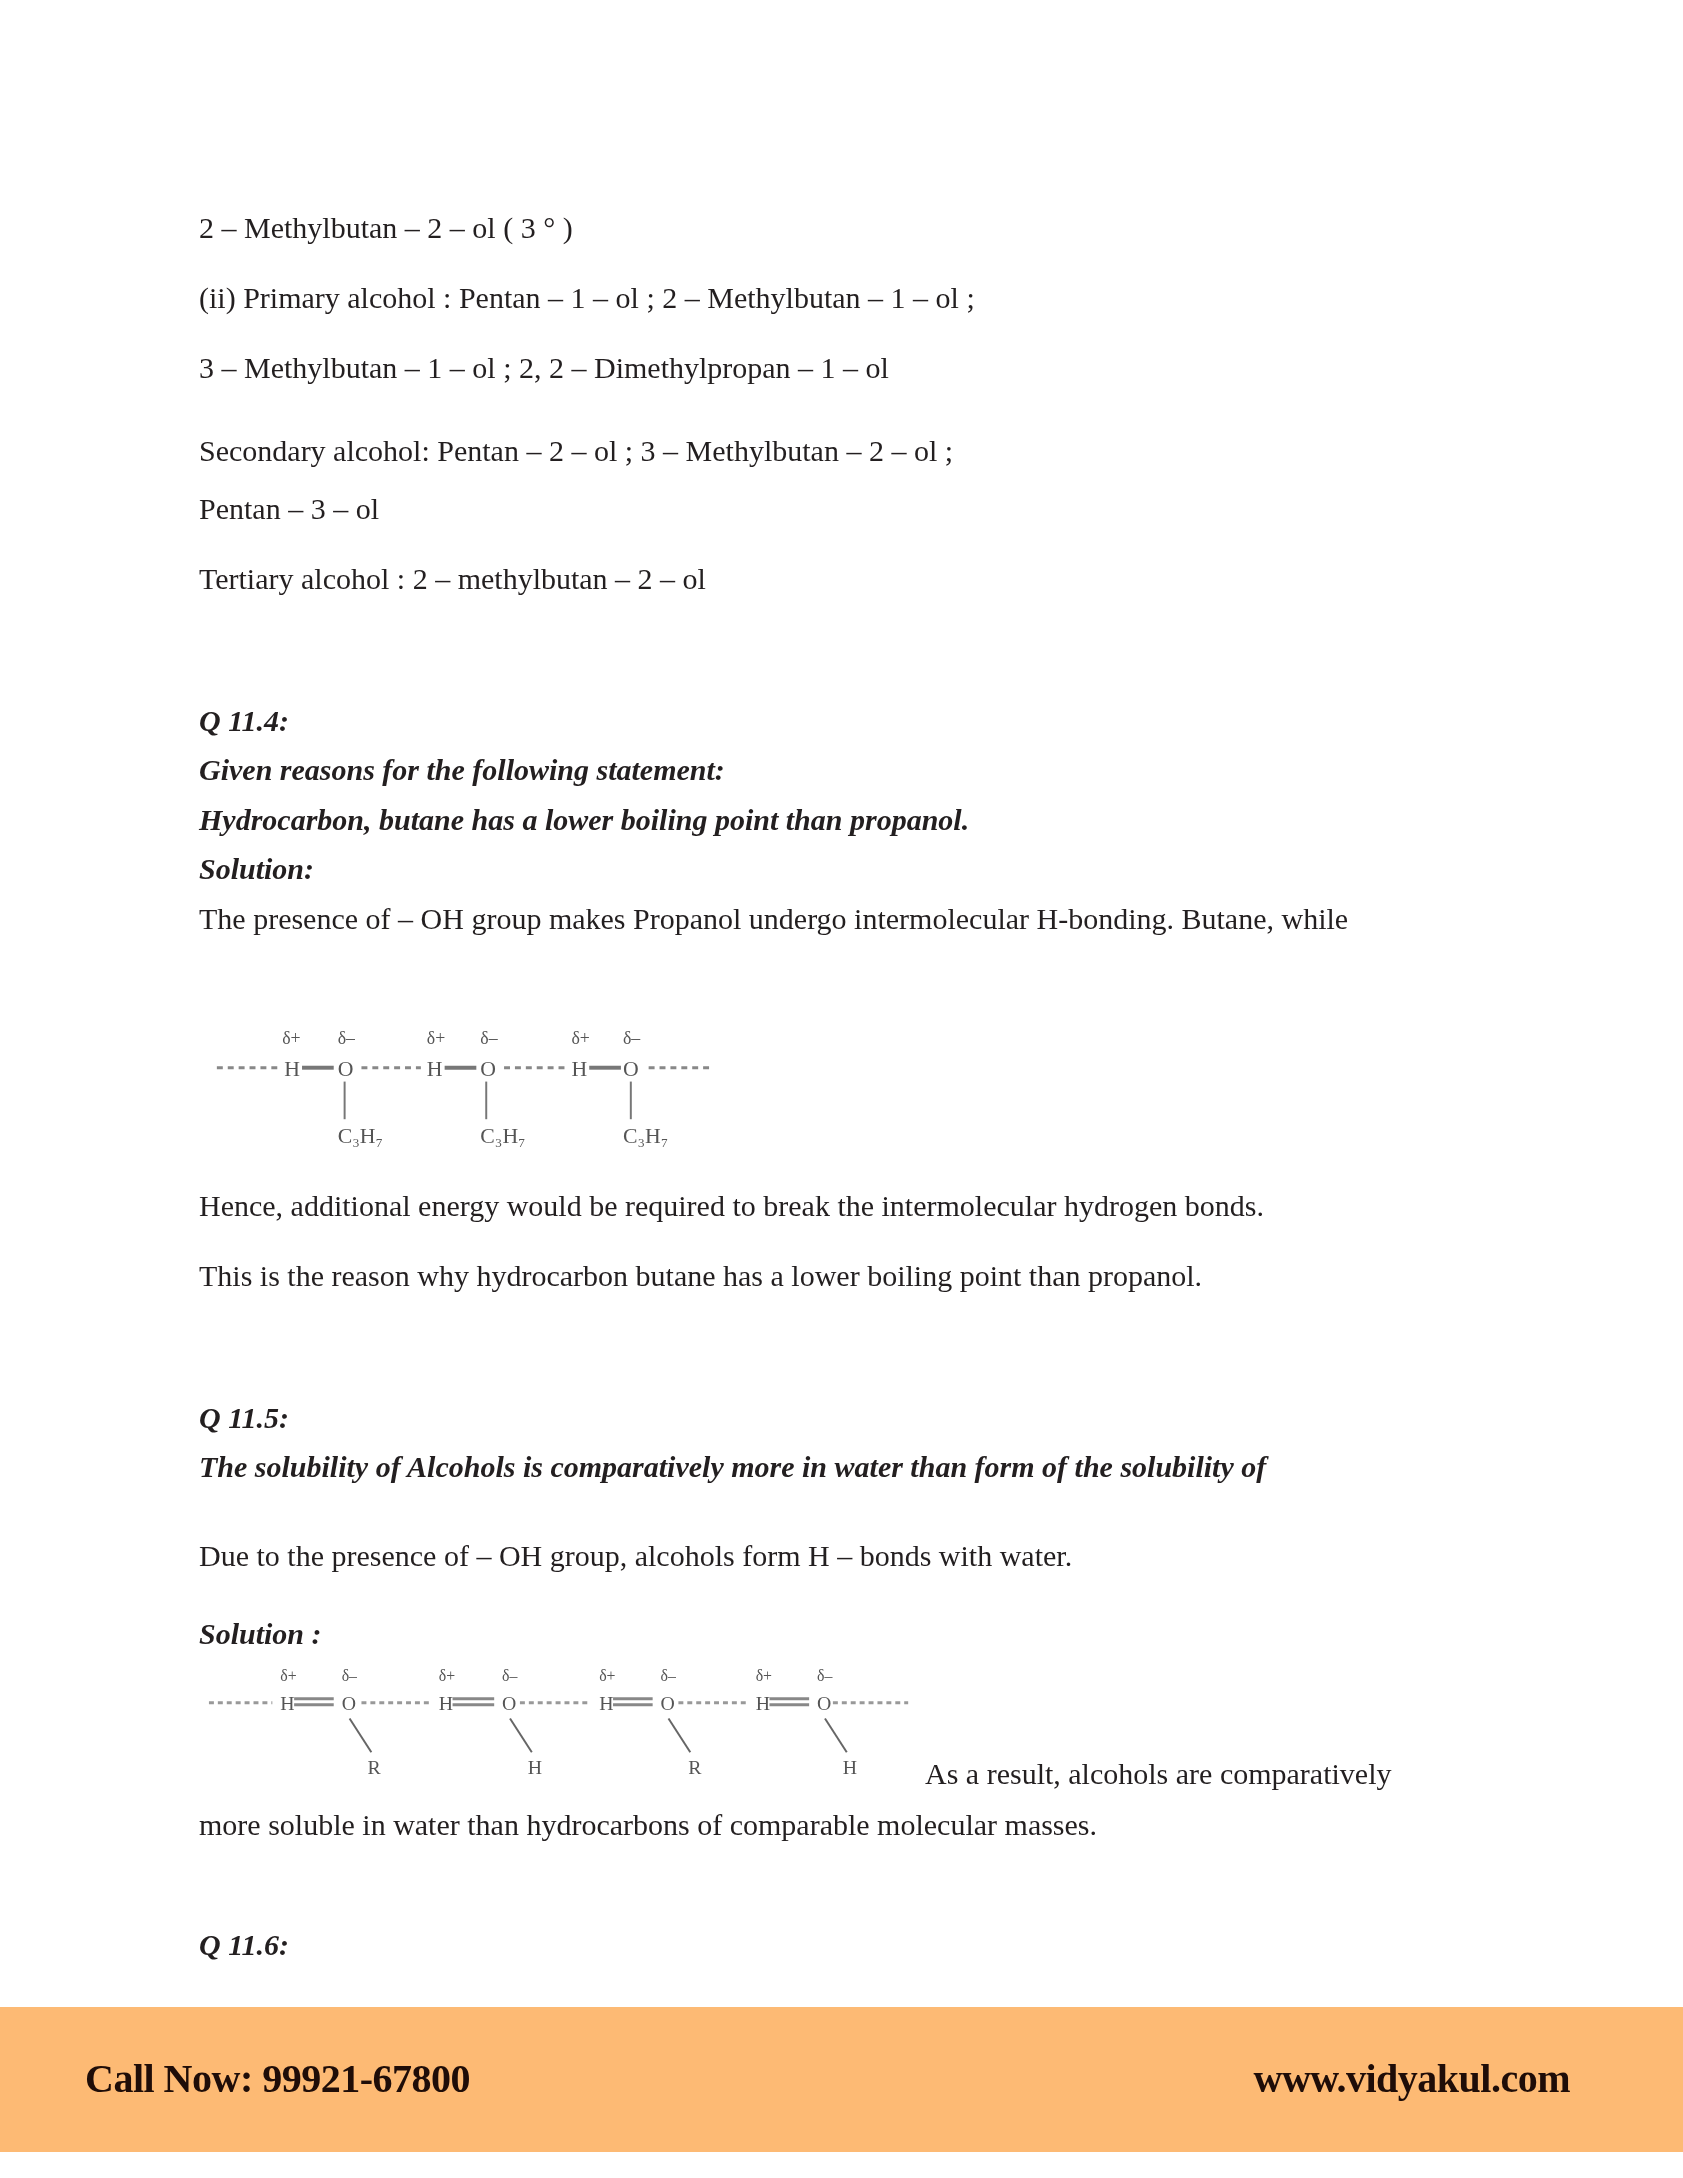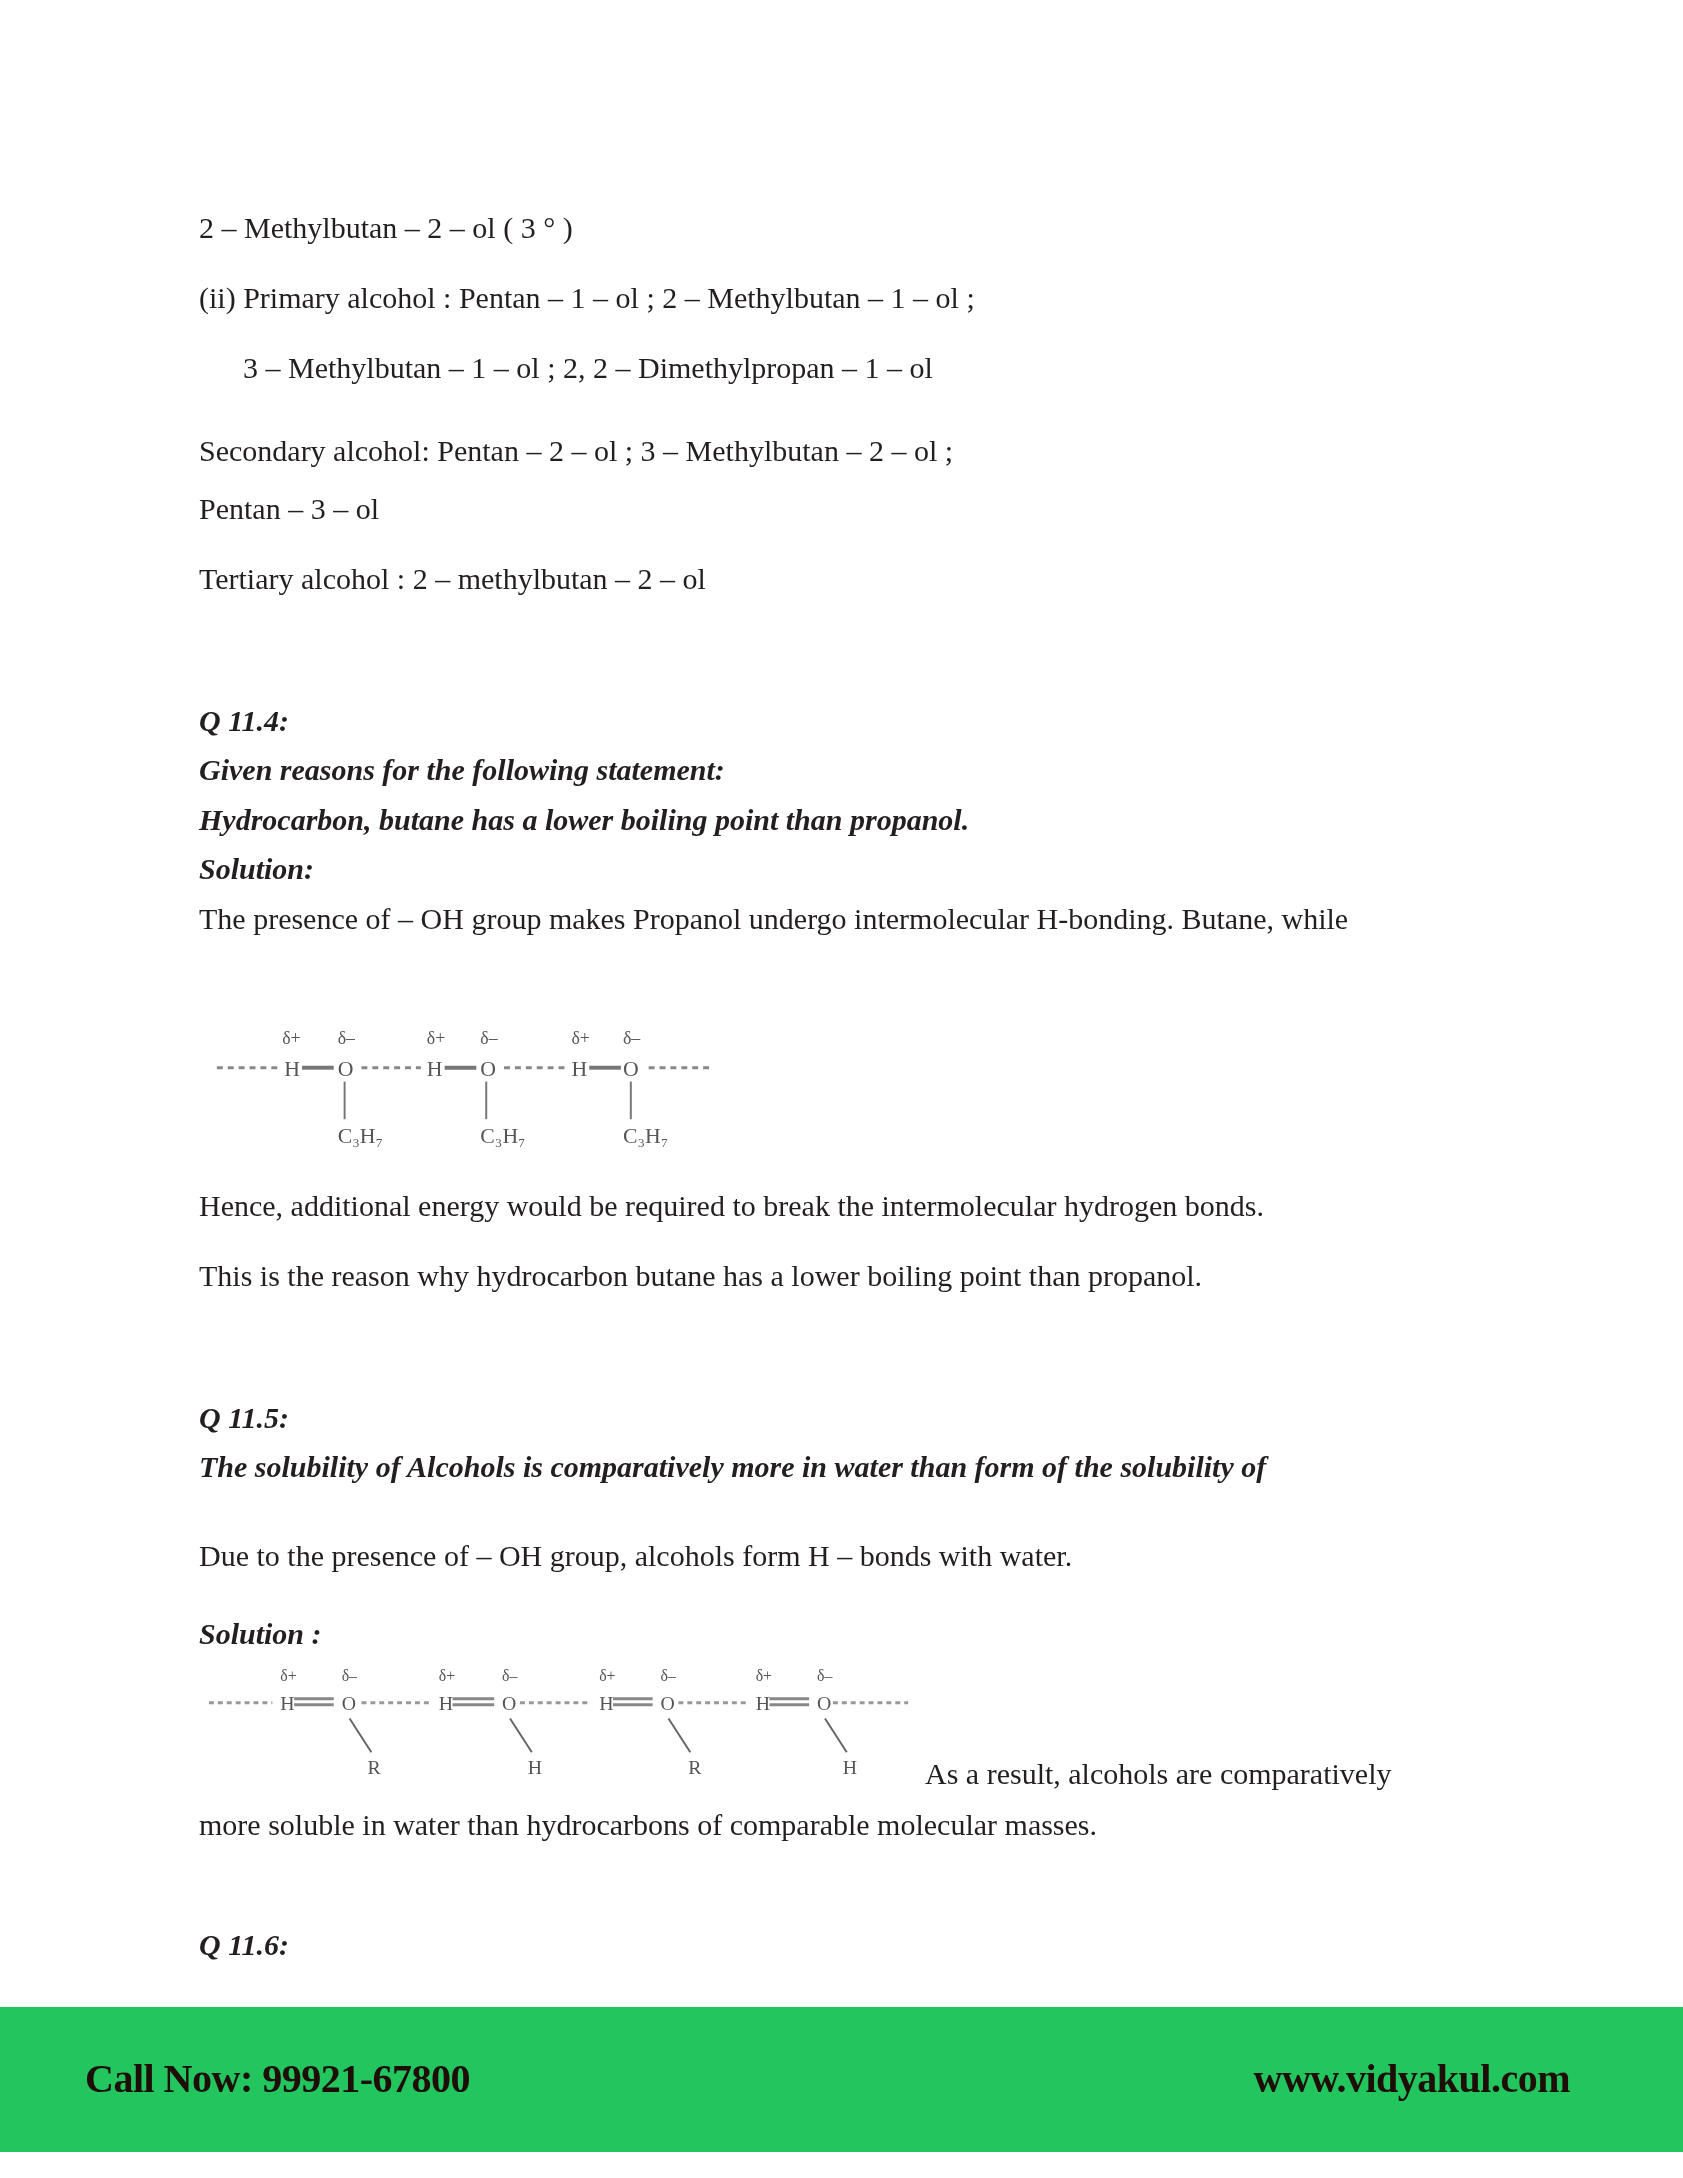--- a/index.html
+++ b/index.html
@@ -39,21 +39,21 @@
     .diagram svg text {
       font-family: "Liberation Serif", "DejaVu Serif", serif;
       fill: #555;
     }
     .footer {
       position: absolute;
       left: 0;
       top: 2007px;
       width: 1683px;
       height: 145px;
-      background: #22c55e;
+      background: #fdba74;
     }
     .footer-left {
       position: absolute;
       left: 85px;
       top: 48px;
       font-size: 40px;
       font-weight: bold;
       color: #1f0d08;
       letter-spacing: -0.5px;
     }
@@ -67,21 +67,21 @@
       letter-spacing: -0.5px;
     }
   </style>
 </head>
 <body>
 
 <div class="page">
 
   <div class="line" style="top:210px;">2 – Methylbutan – 2 – ol ( 3 ° )</div>
   <div class="line" style="top:280px;">(ii) Primary alcohol : Pentan – 1 – ol ; 2 – Methylbutan – 1 – ol ;</div>
-  <div class="line" style="top:350px;margin-left:44px;">3 – Methylbutan – 1 – ol ; 2, 2 – Dimethylpropan – 1 – ol</div>
+  <div class="line" style="top:350px;">3 – Methylbutan – 1 – ol ; 2, 2 – Dimethylpropan – 1 – ol</div>
   <div class="line" style="top:421px;margin-top:12px;">Secondary alcohol: Pentan – 2 – ol ; 3 – Methylbutan – 2 – ol  ;</div>
   <div class="line" style="top:491px;">Pentan – 3 – ol</div>
   <div class="line" style="top:561px;">Tertiary alcohol : 2 – methylbutan – 2 – ol</div>
 
   <div class="line q" style="top:703px;">Q 11.4:</div>
   <div class="line q" style="top:752px;">Given reasons for the following statement:</div>
   <div class="line q" style="top:802px;">Hydrocarbon, butane has a lower boiling point than propanol.</div>
   <div class="line q" style="top:851px;">Solution:</div>
   <div class="line" style="top:901px;">The presence of  – OH group makes Propanol undergo intermolecular H-bonding. Butane, while</div>
 

